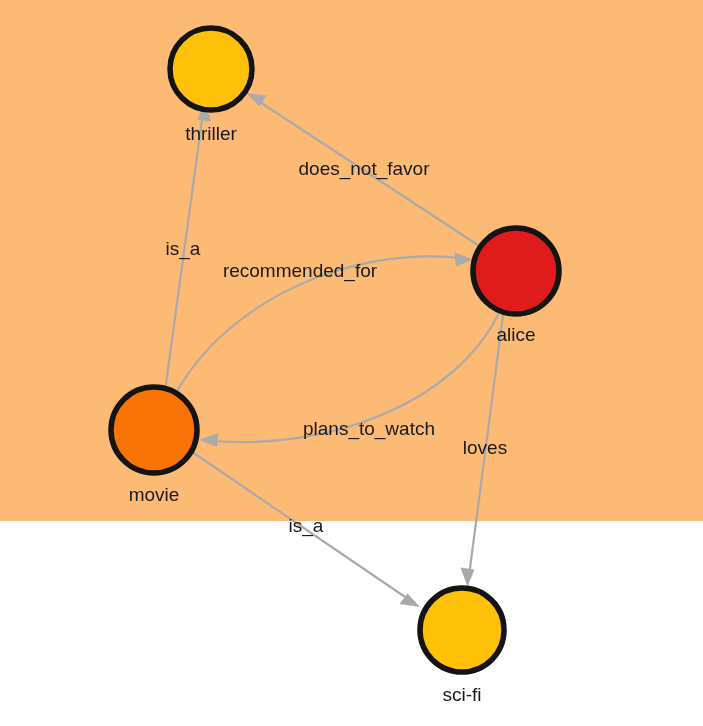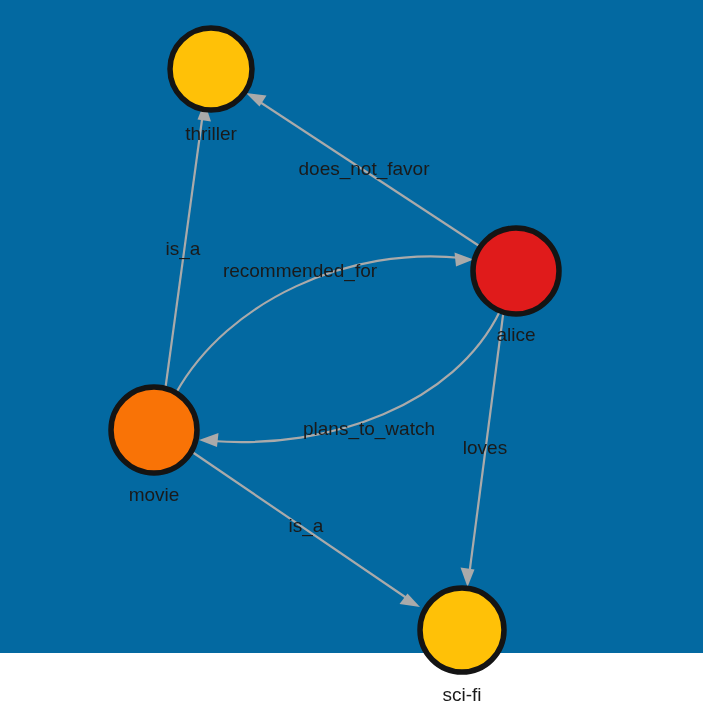--- a/index.html
+++ b/index.html
@@ -9,22 +9,22 @@
   }
   body {
     width: 703px;
     height: 726px;
     font-family: "Liberation Sans", sans-serif;
     overflow: hidden;
   }
   #graph-canvas {
     position: relative;
     width: 703px;
-    height: 653px;
-    background: #0369a1;
+    height: 521px;
+    background: #fdba74;
   }
   svg.graph-svg {
     position: absolute;
     top: 0;
     left: 0;
     width: 703px;
     height: 726px;
   }
   .node-circle {
     stroke: #141414;

